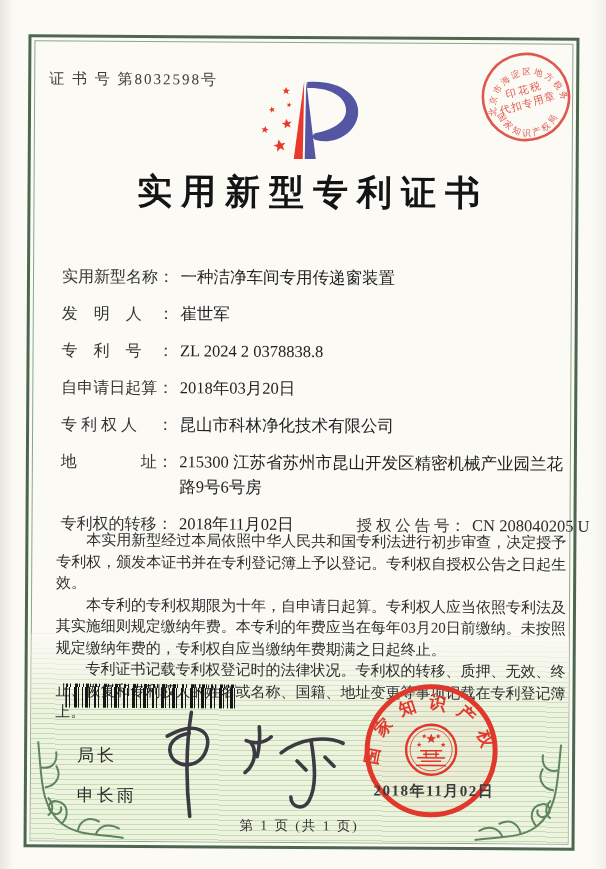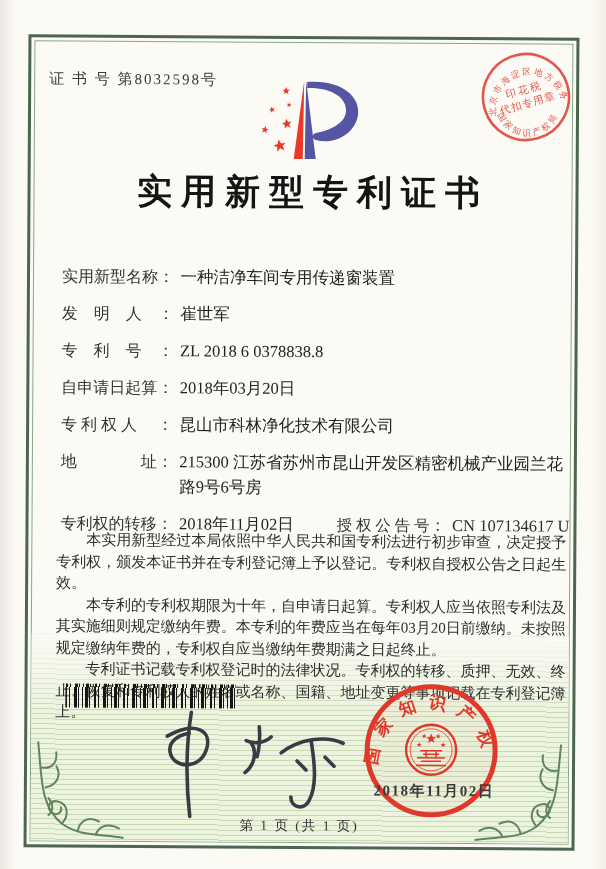--- a/index.html
+++ b/index.html
@@ -94,47 +94,51 @@
     <div class="title">实用新型专利证书</div>
 
     <div class="fields">
       <div class="row">
         <span class="flabel">实用新型名称</span><span class="fcolon">：</span><span class="fvalue">一种洁净车间专用传递窗装置</span>
       </div>
       <div class="row">
         <span class="flabel">发　明　人</span><span class="fcolon">：</span><span class="fvalue">崔世军</span>
       </div>
       <div class="row">
-        <span class="flabel">专　利　号</span><span class="fcolon">：</span><span class="fvalue">ZL 2018 6 0378838.8</span>
+        <span class="flabel">专　利　号</span><span class="fcolon">：</span><span class="fvalue">ZL 2024 2 0378838.8</span>
       </div>
       <div class="row">
         <span class="flabel">自申请日起算</span><span class="fcolon">：</span><span class="fvalue">2018年03月20日</span>
       </div>
       <div class="row">
         <span class="flabel">专 利 权 人</span><span class="fcolon">：</span><span class="fvalue">昆山市科林净化技术有限公司</span>
       </div>
       <div class="row">
         <span class="flabel">地　　　　址</span><span class="fcolon">：</span><span class="fvalue">215300 江苏省苏州市昆山开发区精密机械产业园兰花路9号6号房</span>
       </div>
       <div class="row">
         <span class="grant-left">
           <span class="flabel">专利权的转移</span><span class="fcolon">：</span><span class="fvalue">2018年11月02日</span>
         </span>
-        <span style="font-size:15.5px;color:#333;">授 权 公 告 号</span><span class="fcolon">：</span><span>CN 107134617 U</span>
+        <span style="font-size:15.5px;color:#333;margin-left:20px;">授 权 公 告 号</span><span class="fcolon">：</span><span>CN 208040205 U</span>
       </div>
     </div>
 
     <div class="paras">
       <p>本实用新型经过本局依照中华人民共和国专利法进行初步审查，决定授予专利权，颁发本证书并在专利登记簿上予以登记。专利权自授权公告之日起生效。</p>
       <p>本专利的专利权期限为十年，自申请日起算。专利权人应当依照专利法及其实施细则规定缴纳年费。本专利的年费应当在每年03月20日前缴纳。未按照规定缴纳年费的，专利权自应当缴纳年费期满之日起终止。</p>
       <p>专利证书记载专利权登记时的法律状况。专利权的转移、质押、无效、终止、恢复和专利权人的姓名或名称、国籍、地址变更等事项记载在专利登记簿上。</p>
     </div>
 
     <div class="barcode"></div>
 
+    <div class="signer">
+      <div>局长</div>
+      <div>申长雨</div>
+    </div>
 
     <svg class="signature" viewBox="0 0 210 122">
       <g fill="none" stroke="#23232e" stroke-width="3.6" stroke-linecap="round" opacity="0.88">
         <path d="M52,10 C48,36 46,72 51,114"></path>
         <path d="M28,34 C56,18 74,28 67,48 C60,68 34,66 31,50 C29,40 38,33 50,31"></path>
         <path d="M112,40 C118,48 116,62 106,70"></path>
         <path d="M107,38 C116,42 126,40 132,34"></path>
         <path d="M120,24 C121,34 120,46 118,54"></path>
         <path d="M142,50 C160,36 186,32 204,40"></path>
         <path d="M172,38 C176,62 178,84 170,98 C164,108 152,104 152,94"></path>

